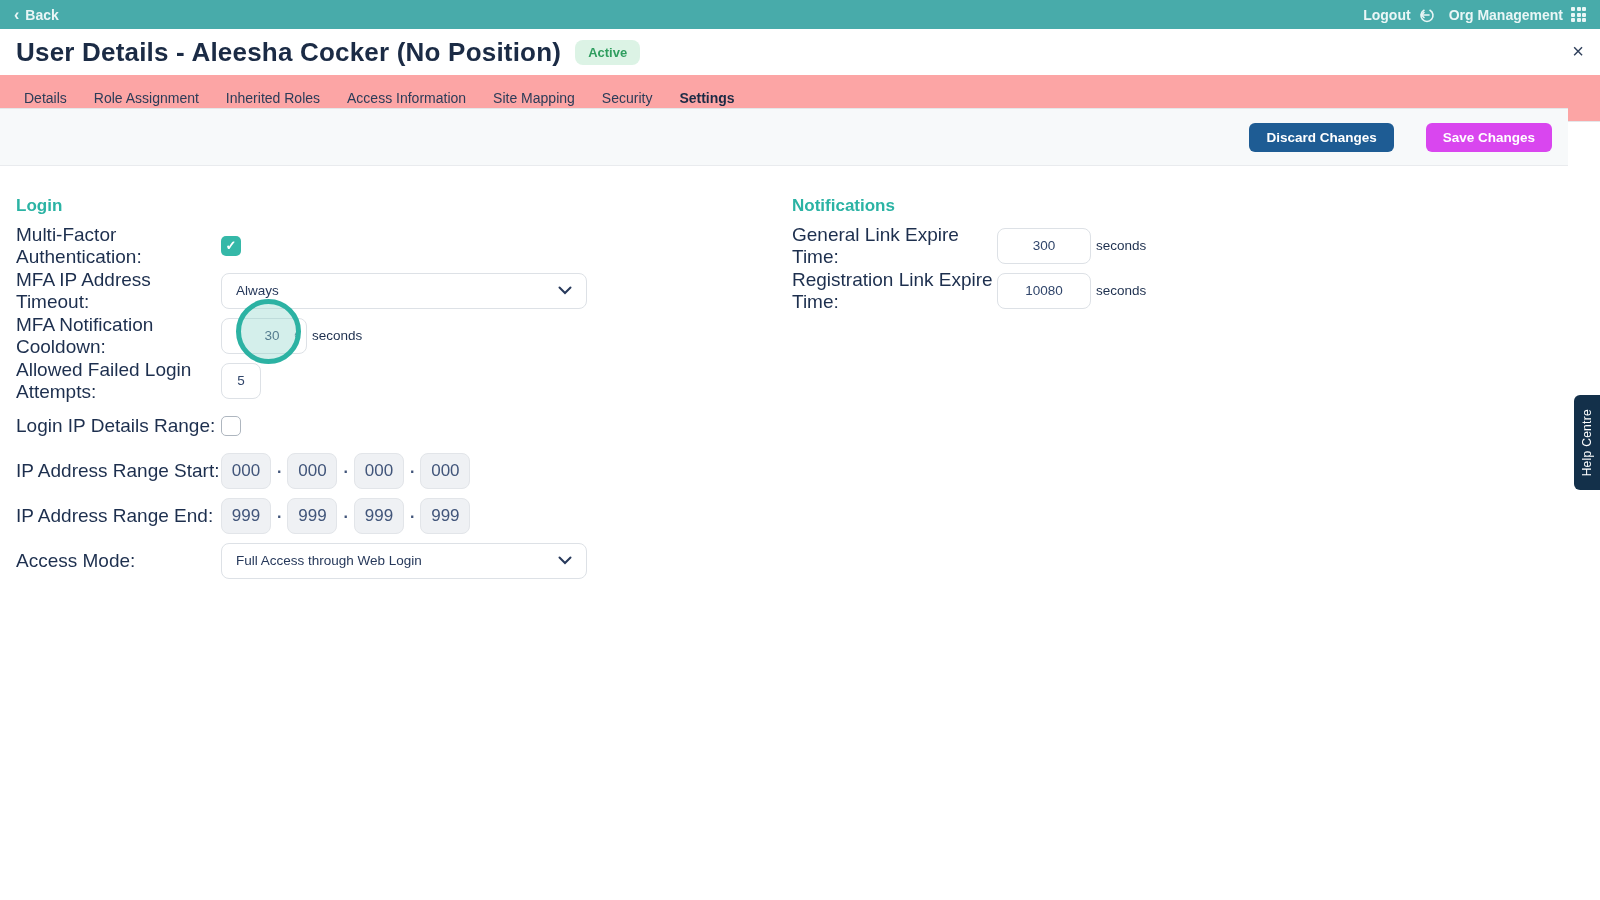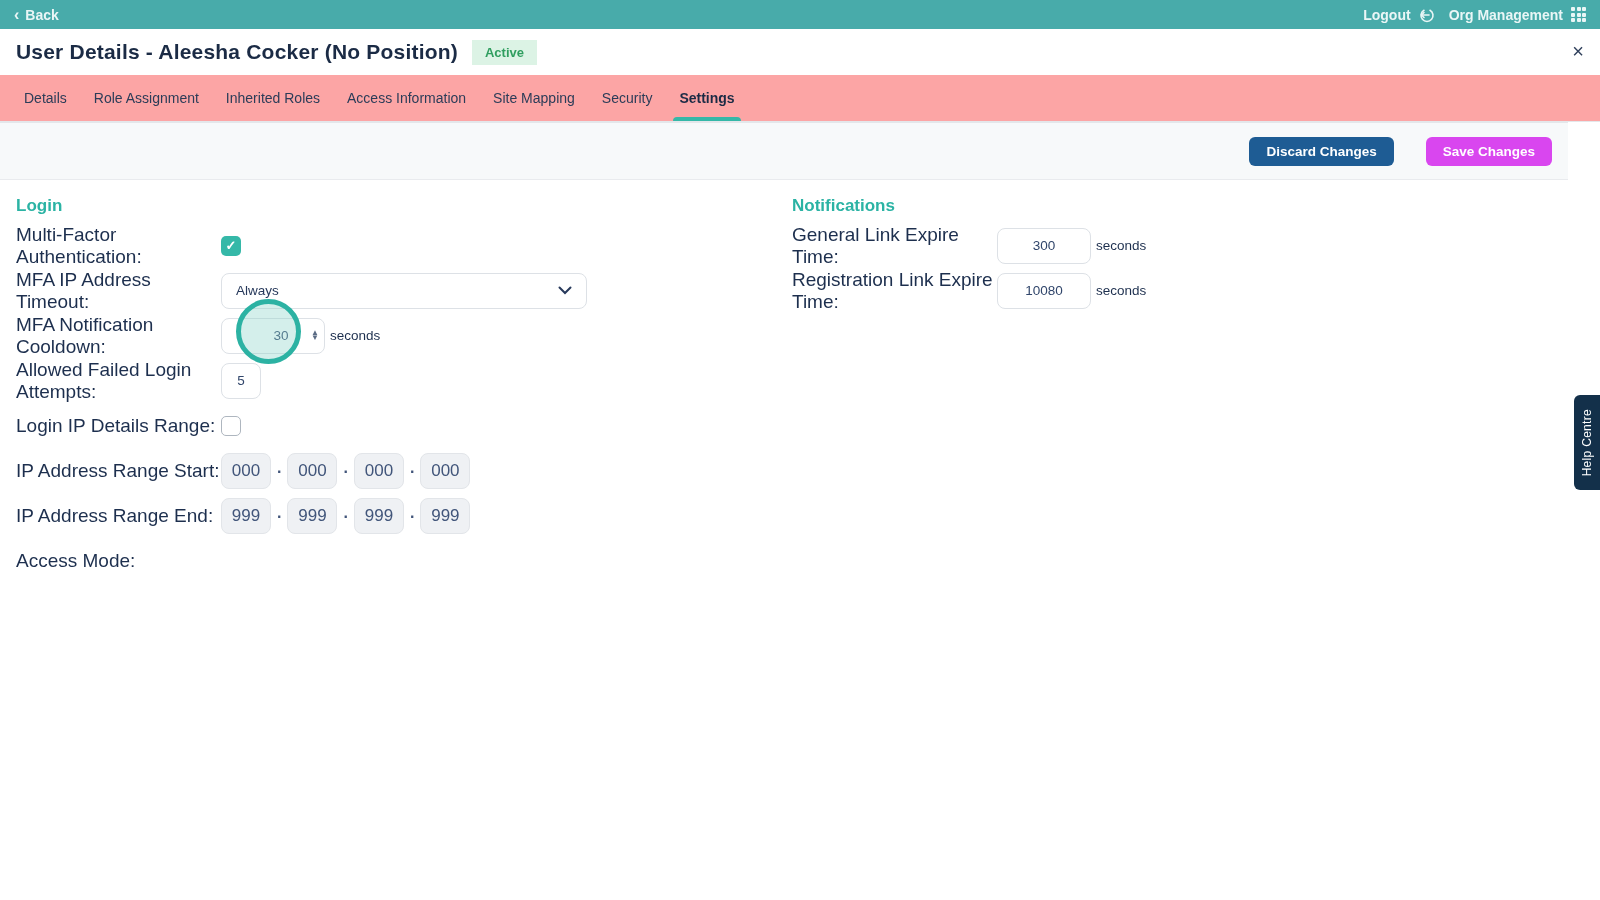--- a/index.html
+++ b/index.html
@@ -15,38 +15,38 @@
   .back-chevron { font-size:16px; line-height:1; }
   .logout-group, .org-group { display:flex; align-items:center; gap:8px; cursor:pointer; }
   .logout-icon svg { display:block; }
   .grid-icon { display:grid; grid-template-columns:repeat(3,4px); grid-template-rows:repeat(3,4px);
     gap:1.5px; }
   .grid-icon span { background:#eaf6f6; border-radius:1px; }
 
   
   .titlebar { position:absolute; left:0; top:29px; width:1600px; height:46px;
     background:#fff; display:flex; align-items:center; padding:0 16px; }
-  .page-title { font-size:21px; font-weight:700; color:#1b2b45; letter-spacing:.2px; }
+  .page-title { font-size:26px; font-weight:700; color:#1b2b45; letter-spacing:.2px; }
   .status-badge { margin-left:14px; background:#dcf3e5; color:#2f9e5f; font-size:13px;
-    font-weight:700; padding:5px 13px; border-radius:0; }
+    font-weight:700; padding:5px 13px; border-radius:8px; }
   .close-btn { position:absolute; right:16px; top:12px; font-size:20px; color:#30405c;
     cursor:pointer; line-height:1; font-weight:400; }
 
   
   .tabs { position:absolute; left:0; top:75px; width:1600px; height:47px;
     border-bottom:1px solid #e4e7ea; display:flex; align-items:center; gap:27px;
     padding-left:24px; background:#fca5a5; }
   .tab { position:relative; font-size:14px; color:#2b3c58; cursor:pointer;
     height:100%; display:flex; align-items:center; }
   .tab.active { font-weight:700; color:#1b2b45; }
   .tab.active::after { content:""; position:absolute; left:-6px; right:-6px; bottom:0;
     height:4px; background:#35b8a8; border-radius:4px 4px 0 0; }
 
   
-  .actionbar { position:absolute; left:0; top:122px; width:1568px; height:58px;
+  .actionbar { position:absolute; left:0; top:108px; width:1568px; height:58px;
     background:#f7f9fa; border-top:1px solid #e4e7ea; border-bottom:1px solid #e9ebee;
     display:flex; align-items:center; justify-content:flex-end; gap:11px; padding-right:16px; }
   .btn { border:none; border-radius:6px; color:#fff; font-size:13.5px; font-weight:700;
     padding:7px 17px; cursor:pointer; font-family:inherit; }
   .btn-discard { background:#1e5c94; }
   .btn-save { background:#d946ef;margin-left:21px; }
 
   
   .col { position:absolute; top:196px; }
   .col-left  { left:16px; }
@@ -63,21 +63,21 @@
   .checkbox.unchecked { background:#fff; border:1.5px solid #aeb6bf; color:transparent; }
 
   .select { width:366px; height:36px; background:#fff; border:1px solid #dde1e6;
     border-radius:8px; display:flex; align-items:center; justify-content:space-between;
     padding:0 14px; cursor:pointer; }
   .select-value { font-size:13.5px; color:#27395b; }
   .chevron-down svg { display:block; }
 
   input.txt { height:36px; background:#fff; border:1px solid #dde1e6; border-radius:8px;
     font-family:inherit; font-size:13.5px; color:#31466b; text-align:center; outline:none; }
-  .w-cool { width:104px; text-align:left; padding-left:16px; }
+  .w-cool { width:86px; text-align:left; padding-left:16px; }
   .w-small { width:40px; }
   .w-time { width:94px; }
 
   .numwrap { position:relative; display:flex; align-items:center; }
   .spinner { position:absolute; right:6px; display:flex; flex-direction:column;
     line-height:0.55; color:#5a6b84; font-size:8px; cursor:pointer; }
 
   .ip-group { display:flex; align-items:center; gap:4px; }
   input.ip { width:50px; height:36px; background:#eff1f4; border:1px solid #e2e5e9;
     border-radius:8px; font-family:inherit; font-size:17px; color:#41557a;
@@ -218,20 +218,28 @@
       <input class="ip" type="text" value="999" style="">
       <span class="dot">.</span>
       <input class="ip" type="text" value="999" style="">
       <span class="dot">.</span>
       <input class="ip" type="text" value="999" style="">
     </span>
   </div>
 
   <div class="frow">
     <span class="flabel">Access Mode:</span>
+    <div class="select">
+      <span class="select-value">Full Access through Web Login</span>
+      <span class="chevron-down">
+        <svg width="14" height="9" viewBox="0 0 14 9" fill="none" stroke="#27395b" stroke-width="2" stroke-linecap="round">
+            <path d="M1.5 1.5 L7 7 L12.5 1.5"></path>
+          </svg>
+      </span>
+    </div>
   </div>
 </div>
 
 <div class="col col-right">
   <div class="section-heading">Notifications</div>
 
   <div class="frow">
     <span class="flabel">General Link Expire Time:</span>
     <input class="txt w-time" type="text" value="300" style="">
     <span class="unit">seconds</span>

